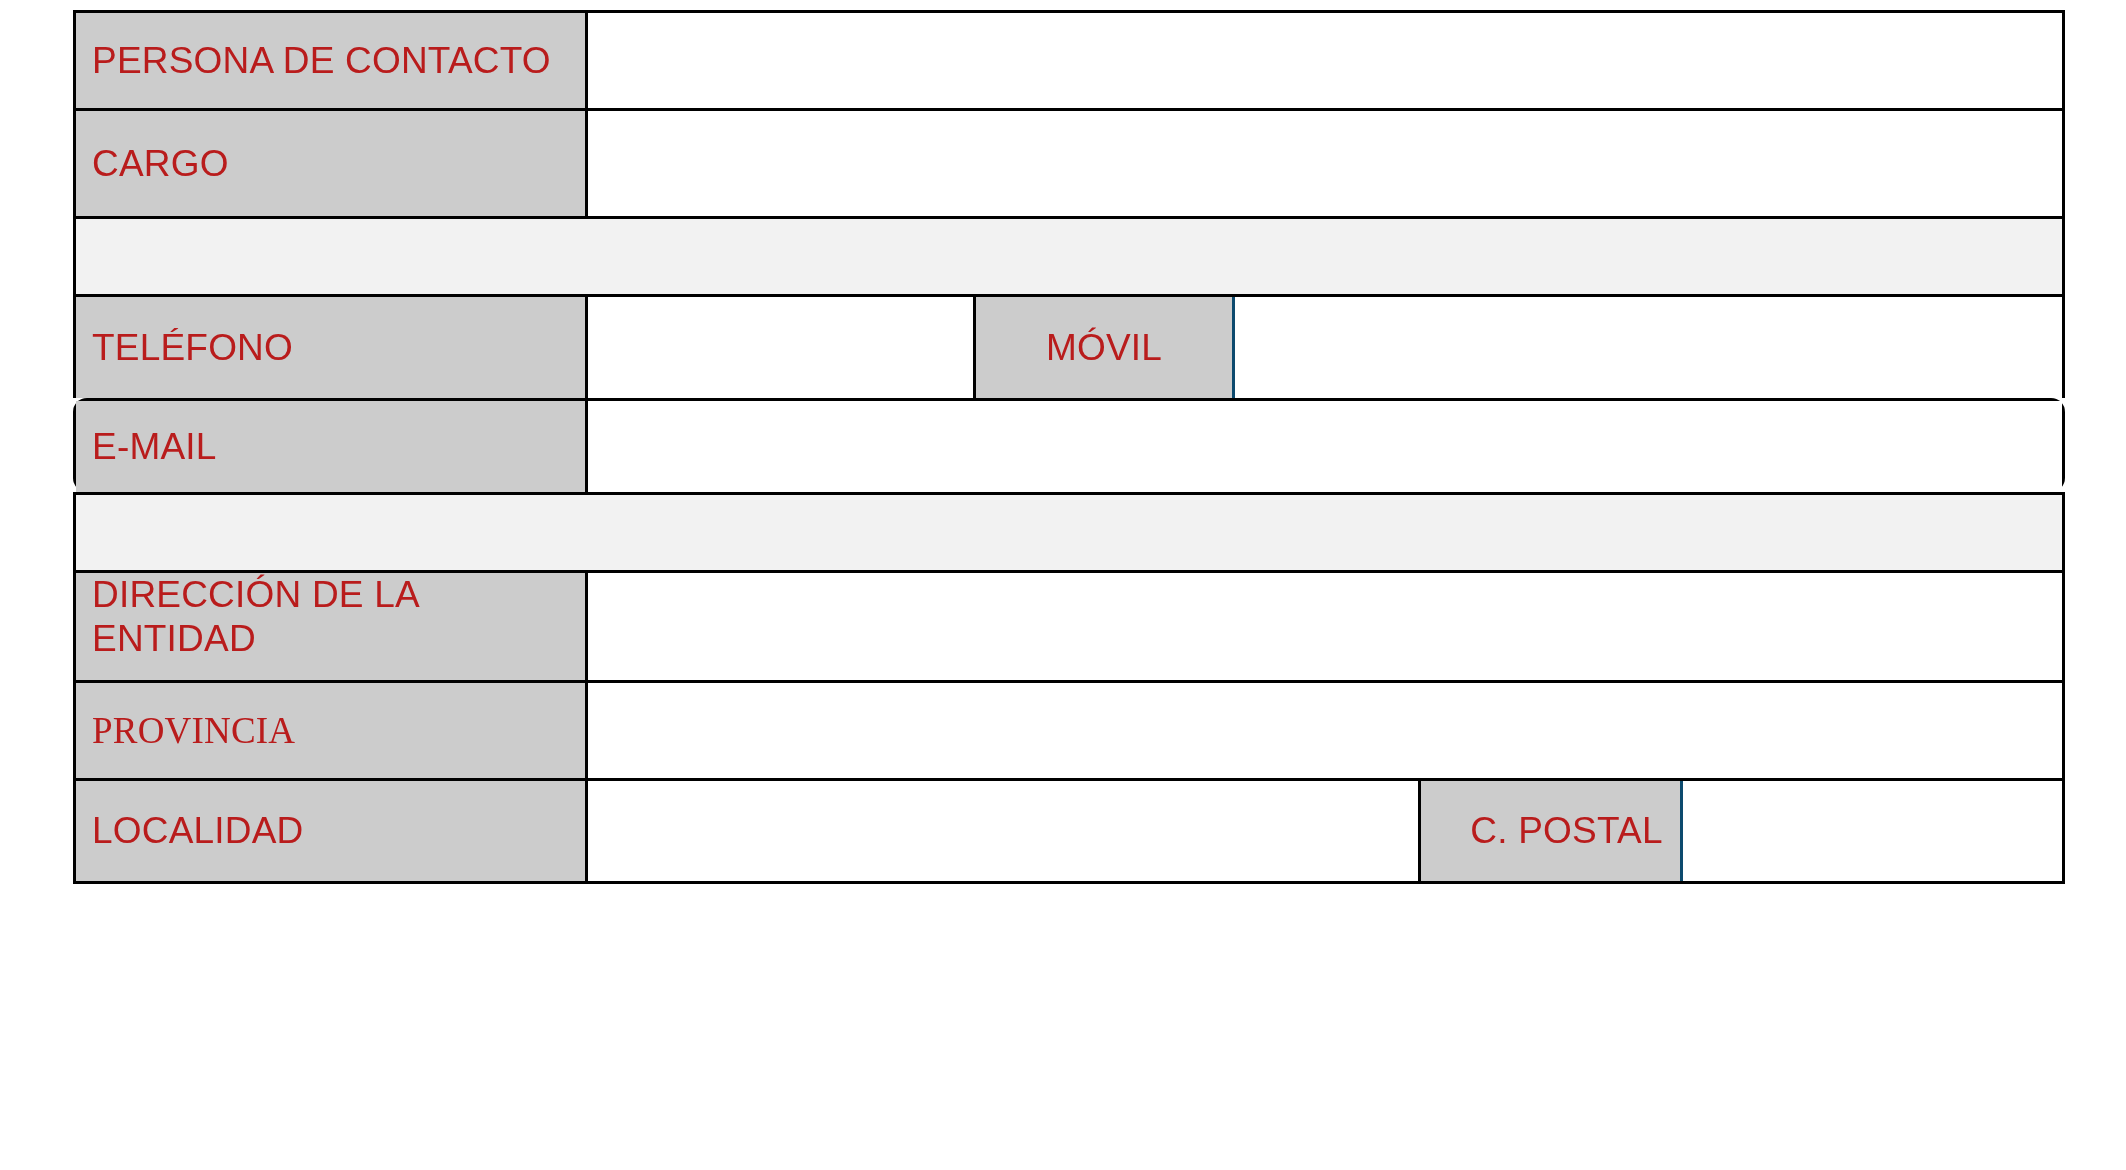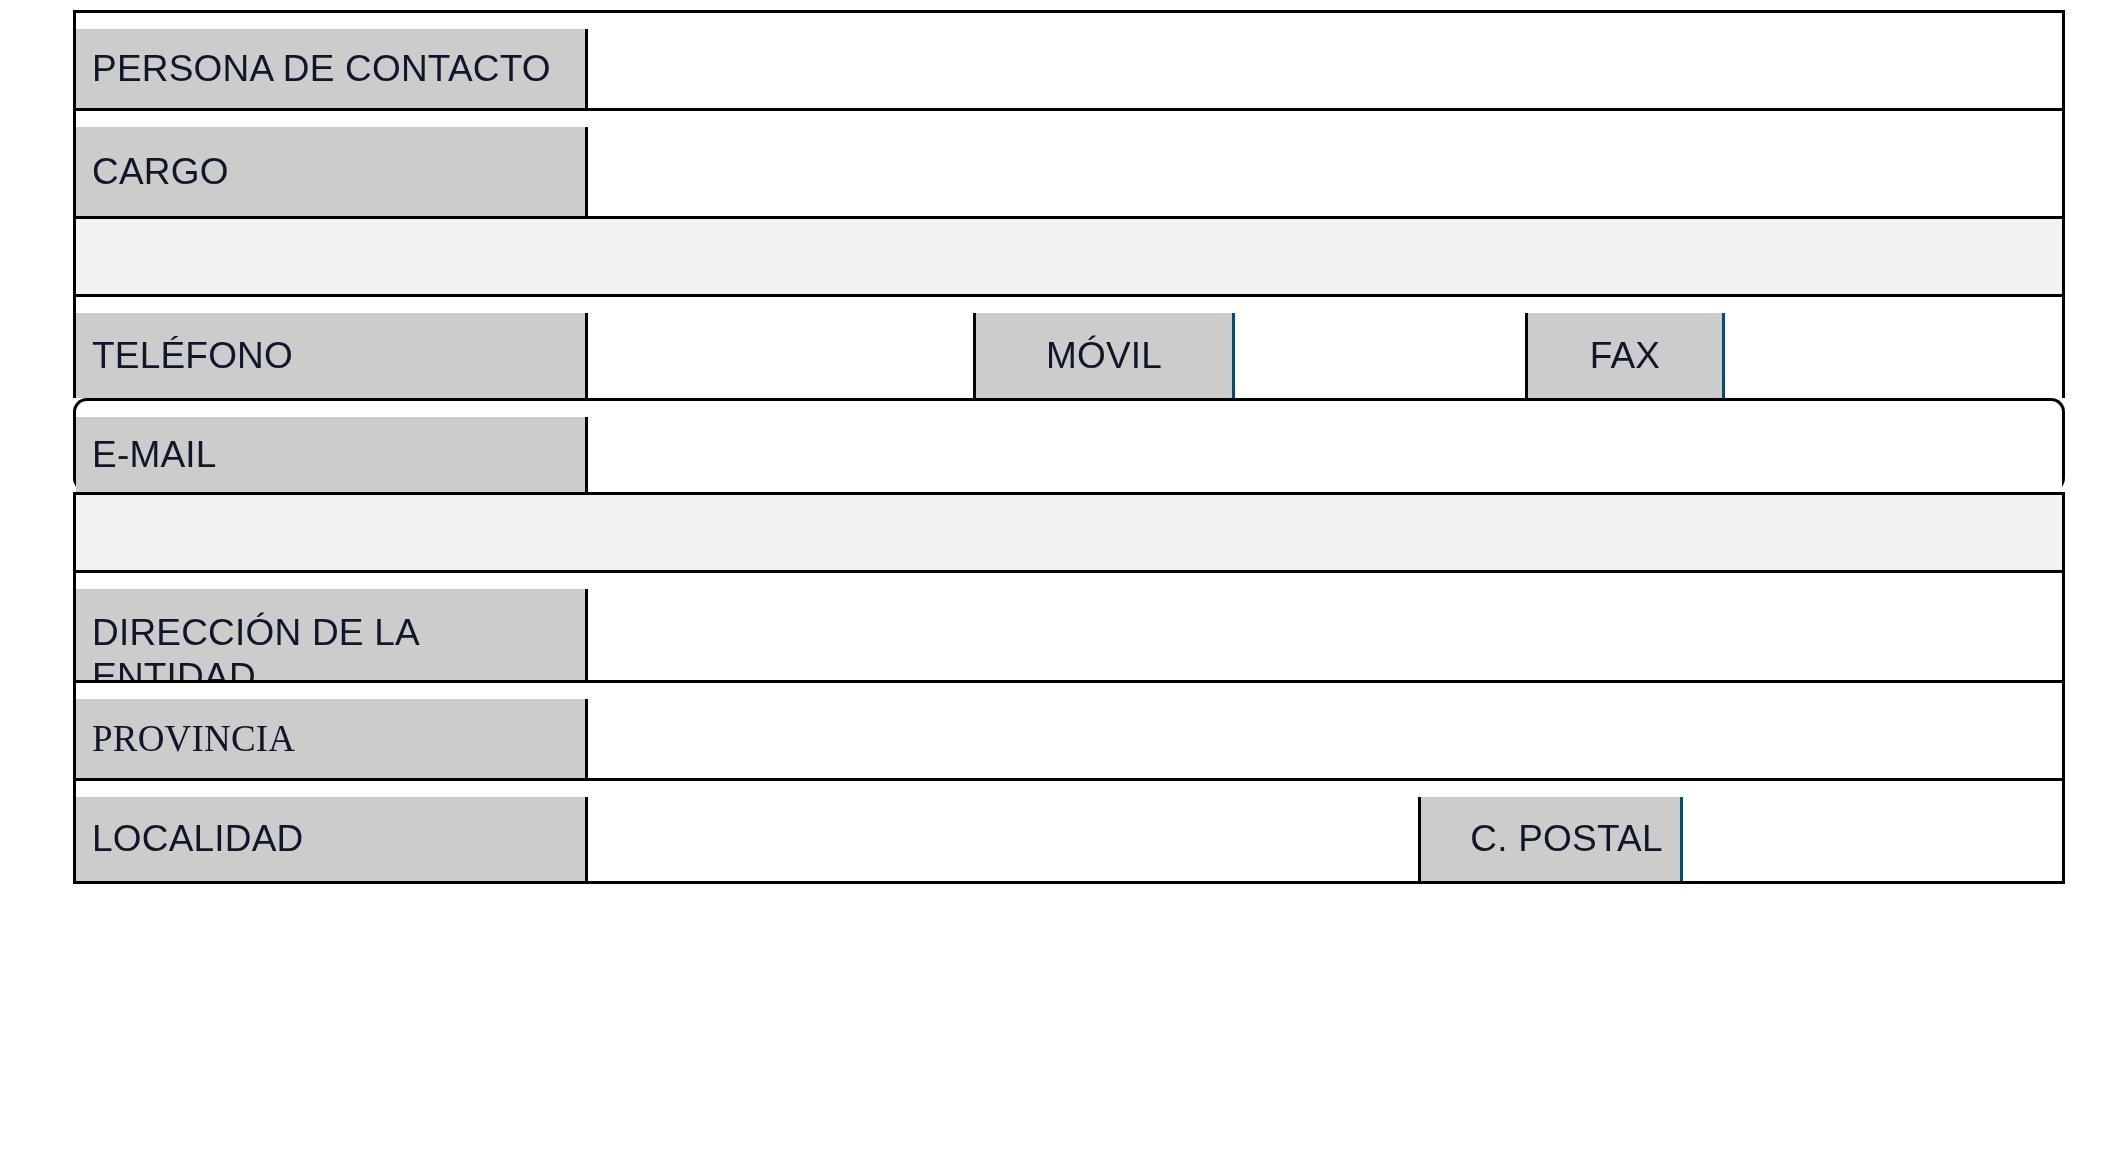--- a/index.html
+++ b/index.html
@@ -35,36 +35,34 @@
     border-bottom-width: 3px;
   }
 
   .cell {
     box-sizing: border-box;
     display: flex;
     align-items: center;
     padding: 0 16px;
     font-size: 37px;
     font-weight: 400;
-    color: #0f172a;
+    color: #b91c1c;
     letter-spacing: 0.2px;
     line-height: 1.18;
     overflow: hidden;
     white-space: nowrap;
-    margin-top: 16px;
   }
 
   .label-cell {
     background: #cccccc;
     border-right: 3px solid #000000;
     justify-content: flex-start;
   }
   .label-cell.two-line {
     align-items: flex-start;
-    padding-top: 22px;
     white-space: normal;
   }
 
   .input-cell {
     background: #ffffff;
     flex: 1 1 auto;
   }
 
   .mid-label {
     background: #cccccc;
@@ -122,21 +120,20 @@
 
   <div class="spacer-row">
     <div class="spacer-fill"></div>
   </div>
 
   <div class="row h-tel">
     <div class="cell label-cell w-label">TELÉFONO</div>
     <div class="cell input-cell w-tel-input" placeholder=""></div>
     <div class="cell mid-label w-movil">MÓVIL</div>
     <div class="cell input-cell w-movil-in" placeholder=""></div>
-    <div class="cell mid-label w-fax">FAX</div>
     <div class="cell input-cell" placeholder=""></div>
   </div>
 
   <div class="row h-email">
     <div class="cell label-cell w-label">E-MAIL</div>
     <div class="cell input-cell" placeholder=""></div>
   </div>
 
   <div class="spacer-row">
     <div class="spacer-fill"></div>

